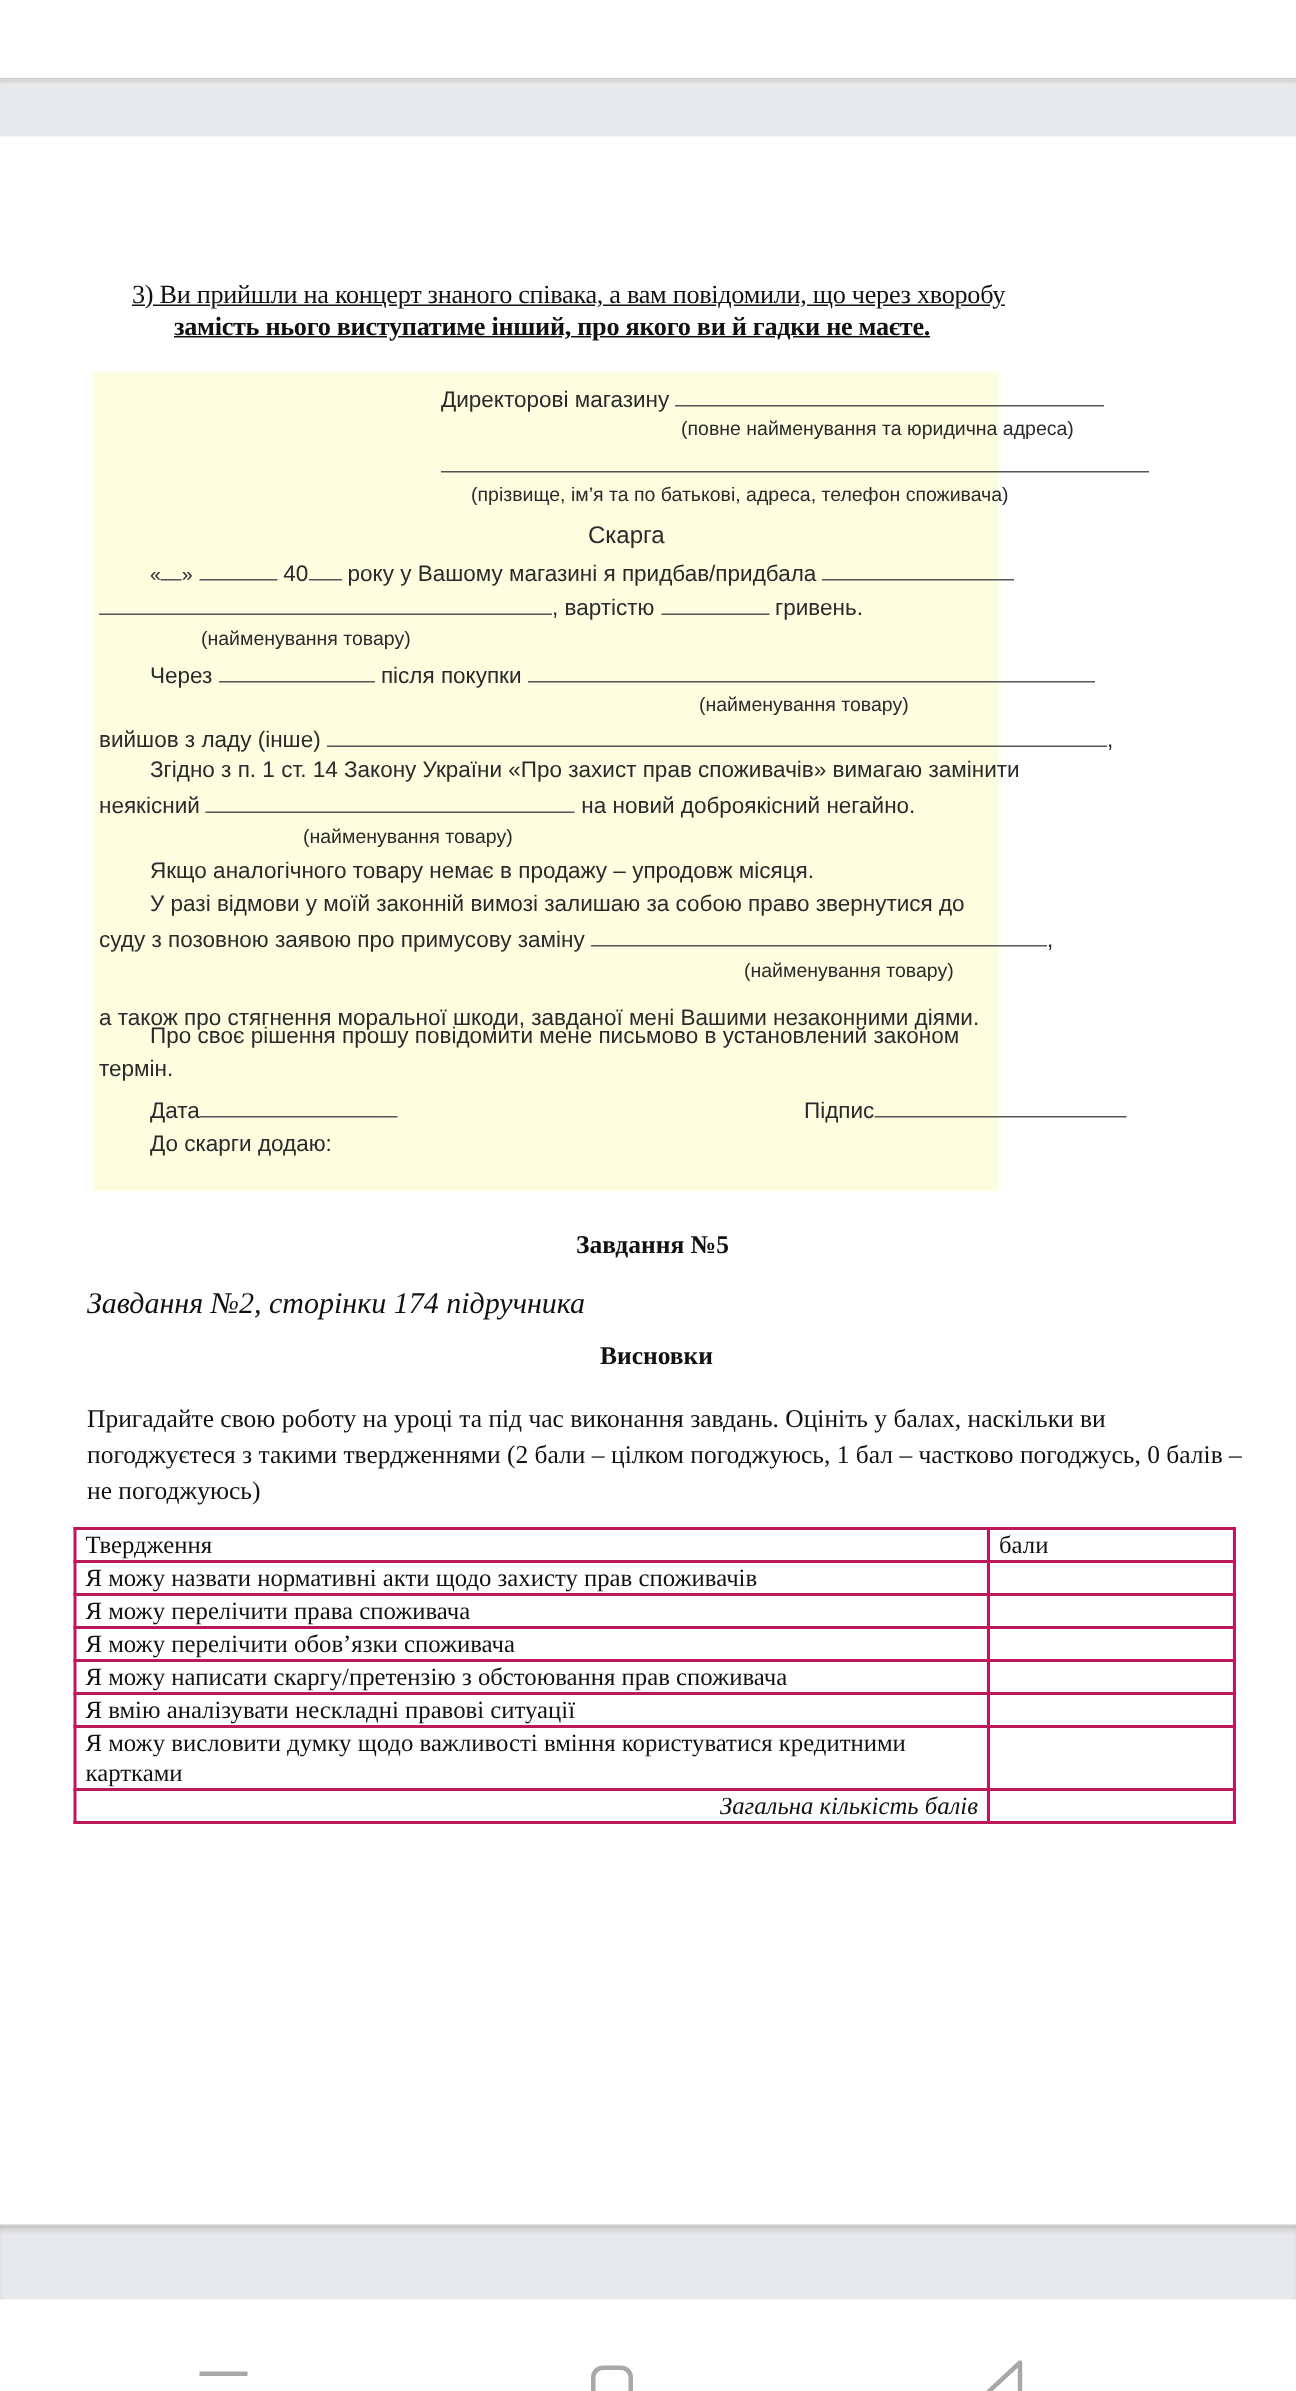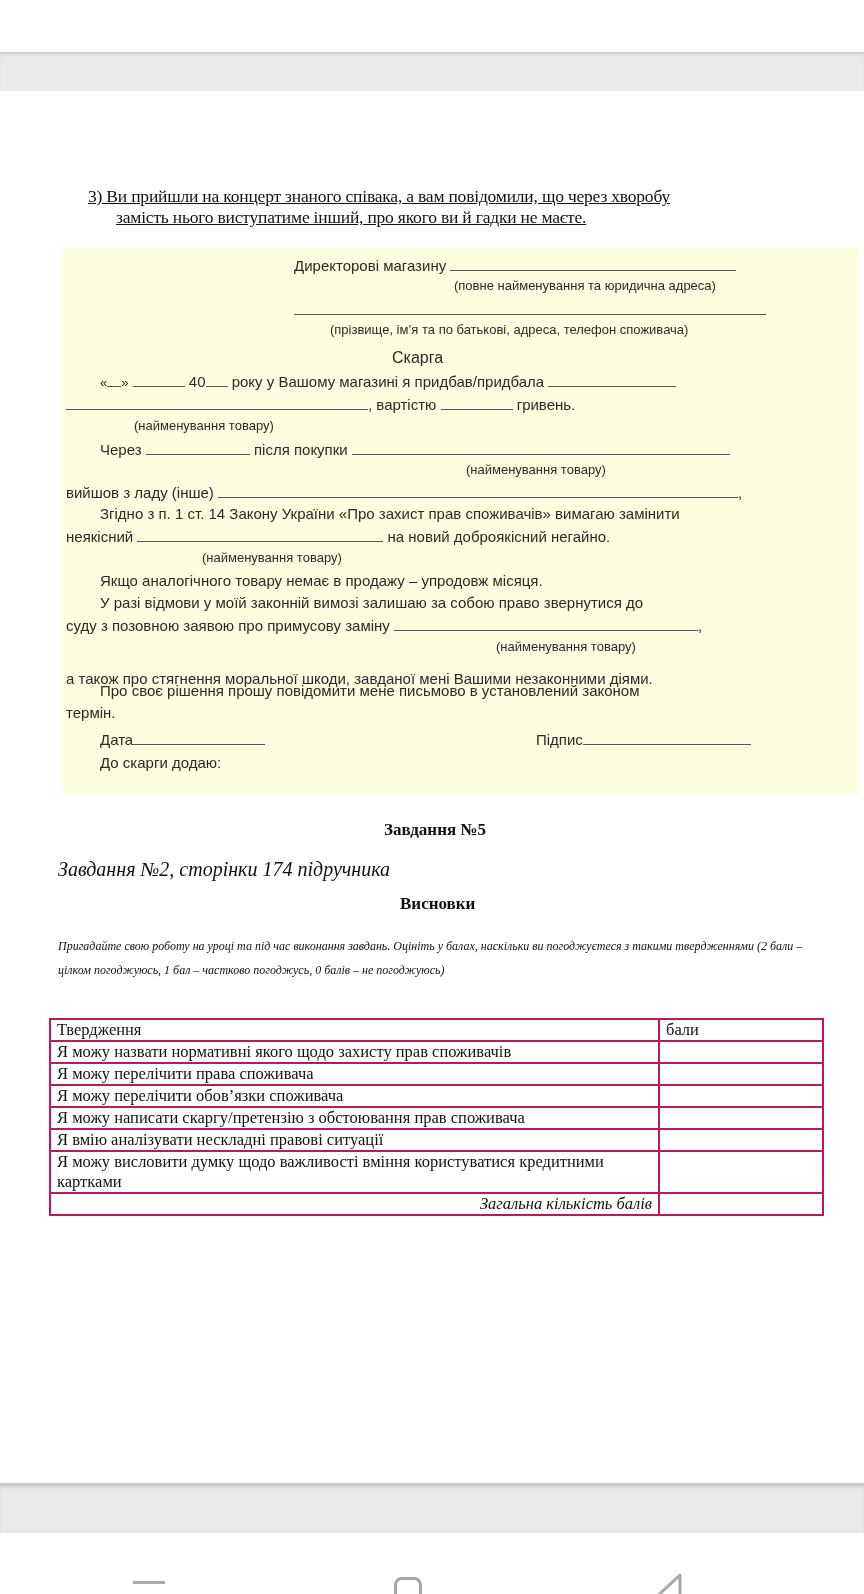--- a/index.html
+++ b/index.html
@@ -11,33 +11,33 @@
     position: absolute; left: 0; width: 864px; background: #e8e9eb;
     border-top: 1px solid #cfcfcf;
   }
   .gray-band.top { top: 52px; height: 38px; box-shadow: inset 0 3px 3px -2px #c6c6c6; }
   .gray-band.bottom { top: 1483px; height: 50px; box-shadow: inset 0 4px 4px -2px #bdbdbd; }
 
   .task3 {
     position: absolute; left: 88px; top: 186px; width: 700px;
     font-size: 17.5px; line-height: 21px; text-decoration: underline; letter-spacing: -0.2px;
   }
-  .task3 .l2 { padding-left: 28px; display: block; }
+  .task3 .l2 { padding-left: 28px; display: block; font-weight: bold; }
 
   .form {
-    position: absolute; left: 62px; top: 248px; width: 796px; height: 546px;
+    position: absolute; left: 62px; top: 248px; width: 604px; height: 546px;
     background: #fdfde0; font-family: "Liberation Sans", sans-serif; font-size: 15px; color: #2a2a2a;
   }
   .fl { position: absolute; white-space: nowrap; }
   .small { font-size: 13px; }
   .blank { display: inline-block; border-bottom: 1px solid #555; height: 14px; vertical-align: baseline; }
 
   .center-b { position: absolute; font-weight: bold; font-size: 17px; font-family: "Liberation Serif", serif; }
   .task5-sub { position: absolute; left: 58px; top: 858px; font-size: 20px; font-style: italic; }
-  .instr { position: absolute; left: 58px; top: 934px; width: 780px; font-size: 12px; font-style: italic; line-height: 24px; }
+  .instr { position: absolute; left: 58px; top: 934px; width: 780px; font-size: 17px; line-height: 24px; }
 
   table.score {
     position: absolute; left: 49px; top: 1018px; width: 775px; border-collapse: collapse;
     font-size: 16.5px;
   }
   table.score td { border: 2px solid #be185d; padding: 0 6px; line-height: 20px; vertical-align: top; }
   table.score td.pts { width: 150px; }
   table.score td.total { text-align: right; font-style: italic; }
 
   .navbar { position: absolute; left: 0; top: 1533px; width: 864px; height: 61px; background: #fff; }
@@ -58,21 +58,21 @@
 
 <div class="form">
   <div class="fl" style="left:232px; top:8px;">
     <span>Директорові магазину</span>
     <span class="blank" style="width:286px;"></span>
   </div>
   <div class="fl small" style="left:392px; top:30px;">(повне найменування та юридична адреса)</div>
   <div class="fl" style="left:232px; top:52px;">
     <span class="blank" style="width:472px;"></span>
   </div>
-  <div class="fl small" style="left:252px; top:74px;margin-left:16px;">(прізвище, ім’я та по батькові, адреса, телефон споживача)</div>
+  <div class="fl small" style="left:252px; top:74px;">(прізвище, ім’я та по батькові, адреса, телефон споживача)</div>
 
   <div class="fl" style="left:330px; top:101px; font-size:16px;">Скарга</div>
 
   <div class="fl" style="left:38px; top:124px;">
     <span class="small">«</span><span class="blank" style="width:14px;"></span><span class="small">»</span>
     <span class="blank" style="width:52px;"></span>
     <span>40</span><span class="blank" style="width:22px;"></span>
     <span>року у Вашому магазині я придбав/придбала</span>
     <span class="blank" style="width:128px;"></span>
   </div>
@@ -128,21 +128,21 @@
 <div class="center-b" style="left:400px; top:894px;">Висновки</div>
 <div class="instr">Пригадайте свою роботу на уроці та під час виконання завдань. Оцініть у балах, наскільки ви погоджуєтеся з такими твердженнями (2 бали – цілком погоджуюсь, 1 бал – частково погоджусь, 0 балів – не погоджуюсь)</div>
 
 <table class="score">
   <tbody>
       <tr>
     <td>Твердження</td>
     <td class="pts">бали</td>
   </tr>
   <tr>
-    <td>Я можу назвати нормативні якого щодо захисту прав споживачів</td>
+    <td>Я можу назвати нормативні акти щодо захисту прав споживачів</td>
     <td class="pts"></td>
   </tr>
   <tr>
     <td>Я можу перелічити права споживача</td>
     <td class="pts"></td>
   </tr>
   <tr>
     <td>Я можу перелічити обов’язки споживача</td>
     <td class="pts"></td>
   </tr>

